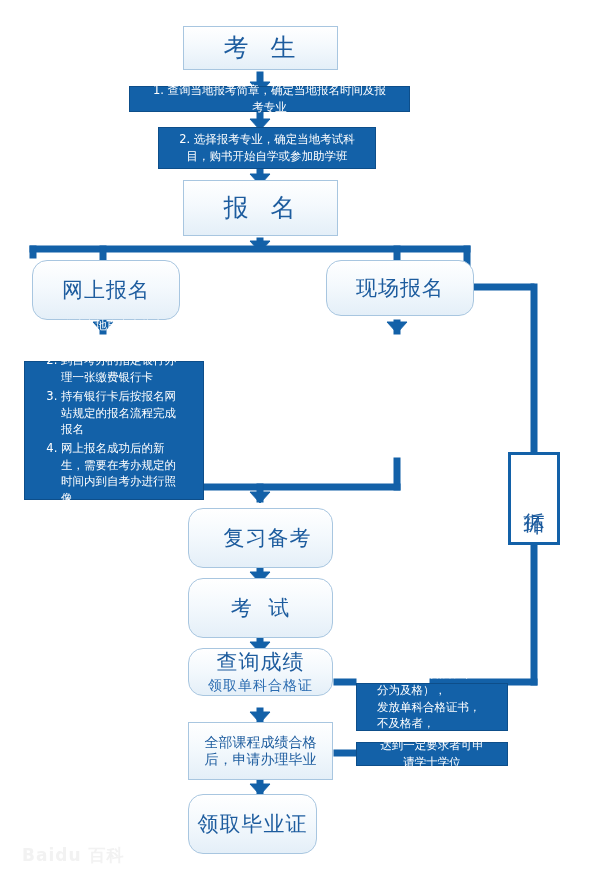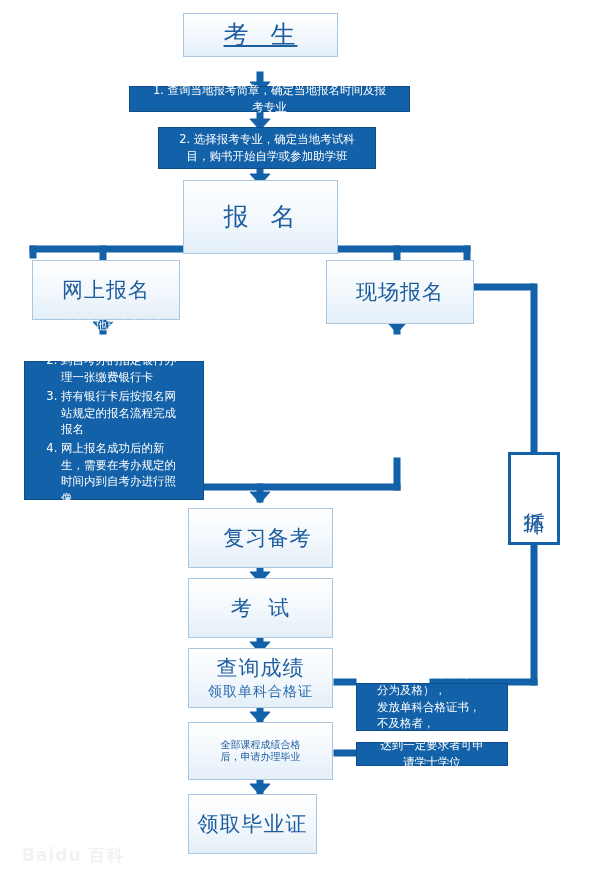--- a/index.html
+++ b/index.html
@@ -43,22 +43,22 @@
   .node .main-label {
     color: #1d5c9e;
     white-space: pre;
   }
   .node .sub-label {
     color: #2a6bb0;
     font-size: 14px;
     margin-top: 2px;
   }
   .node.big    { font-size: 25px; letter-spacing: 2px; }
-  .node.medium { font-size: 21px; letter-spacing: 1px; }
-  .node.small  { font-size: 10px; letter-spacing: 0px; }
+  .node.medium { font-size: 21px; letter-spacing: 1px; border-radius: 15px; }
+  .node.small  { font-size: 14px; letter-spacing: 0px; }
 
   
   .bar {
     position: absolute;
     box-sizing: border-box;
     background: #1361a8;
     border: 1px solid #0d4e8a;
     color: #ffffff;
     font-size: 11.5px;
     line-height: 1.45;
@@ -171,42 +171,42 @@
 
       <rect x="531" y="545" width="6" height="140"></rect>
       <rect x="430" y="679" width="107" height="6"></rect>
 
       <rect x="334" y="679" width="22" height="6"></rect>
 
       <rect x="334" y="750" width="22" height="6"></rect>
     </g>
   </svg>
 
-  <div class="node big" style="left:183px; top:13px; width:155px; height:44px;text-decoration:underline;">
+  <div class="node big" style="left:183px; top:26px; width:155px; height:44px;">
     <span class="main-label">考  生</span>
   </div>
 
   <div class="bar center" style="left:129px; top:86px; width:281px; height:26px;">
     <p>1. 查询当地报考简章，确定当地报名时间及报考专业</p>
   </div>
 
   <div class="bar center" style="left:158px; top:127px; width:218px; height:42px; white-space:pre-line;">
     <p>2. 选择报考专业，确定当地考试科
 目，购书开始自学或参加助学班</p>
   </div>
 
-  <div class="node big" style="left:183px; top:180px; width:155px; height:74px;">
+  <div class="node big" style="left:183px; top:180px; width:155px; height:56px;">
     <span class="main-label">报  名</span>
   </div>
 
   <div class="node medium" style="left:32px; top:260px; width:148px; height:60px;">
     <span class="main-label">网上报名</span>
   </div>
 
-  <div class="node medium" style="left:326px; top:260px; width:148px; height:64px;">
+  <div class="node medium" style="left:326px; top:260px; width:148px; height:56px;">
     <span class="main-label">现场报名</span>
   </div>
 
   <div class="bar left" style="left:24px; top:333px; width:180px; height:139px;">
     <ol>
       <li>登陆当地自考办指定的网站报名</li>
       <li>到自考办的指定银行办理一张缴费银行卡</li>
       <li>持有银行卡后按报名网站规定的报名流程完成报名</li>
       <li>网上报名成功后的新生，需要在考办规定的时间内到自考办进行照像</li>
       <li>如有疑问请和当地自考办联系</li>
@@ -219,21 +219,21 @@
   </div>
 
   <div class="node medium" style="left:188px; top:508px; width:145px; height:60px;padding-left:14px;">
     <span class="main-label">复习备考</span>
   </div>
 
   <div class="node medium" style="left:188px; top:578px; width:145px; height:60px;">
     <span class="main-label">考  试</span>
   </div>
 
-  <div class="node medium" style="left:188px; top:648px; width:145px; height:60px;">
+  <div class="node medium" style="left:188px; top:648px; width:145px; height:48px;">
     <span class="main-label">查询成绩</span>
     <span class="sub-label">领取单科合格证</span>
   </div>
 
   <div class="bar left" style="left:356px; top:655px; width:152px; height:48px; white-space:pre-line;">
     <p>课程考试合格者（60分为及格），
 发放单科合格证书，不及格者，
 可以参加下一次考试</p>
   </div>
 

